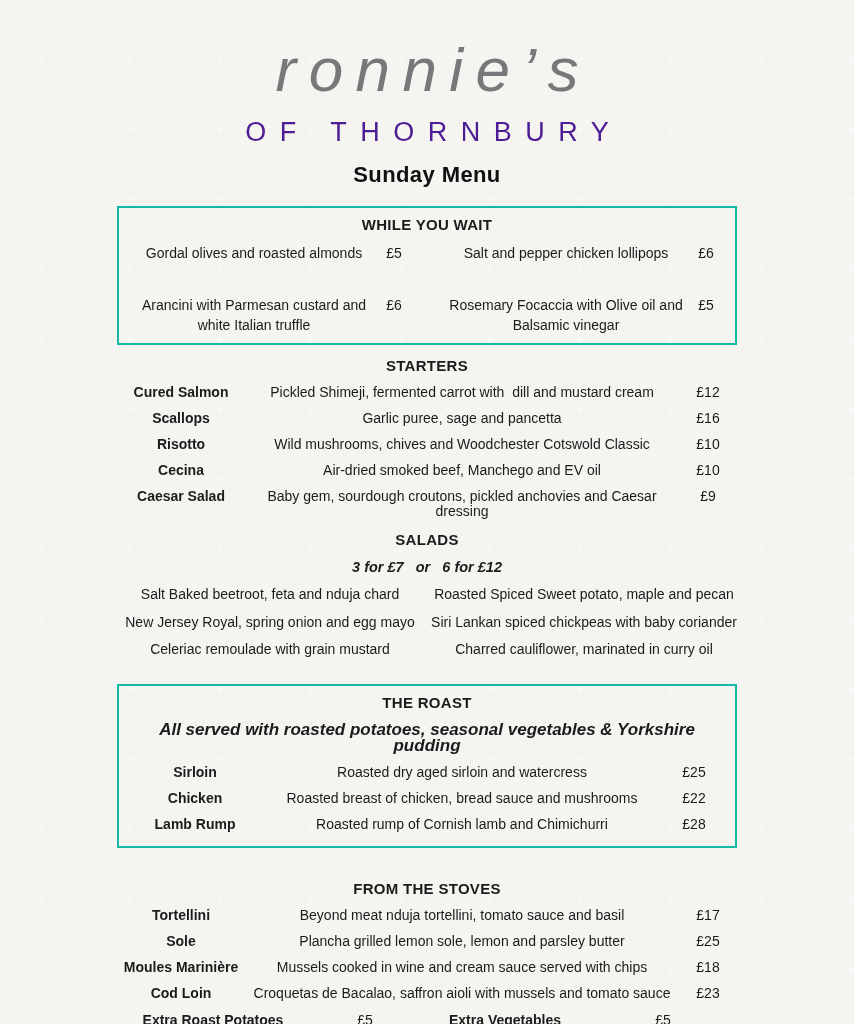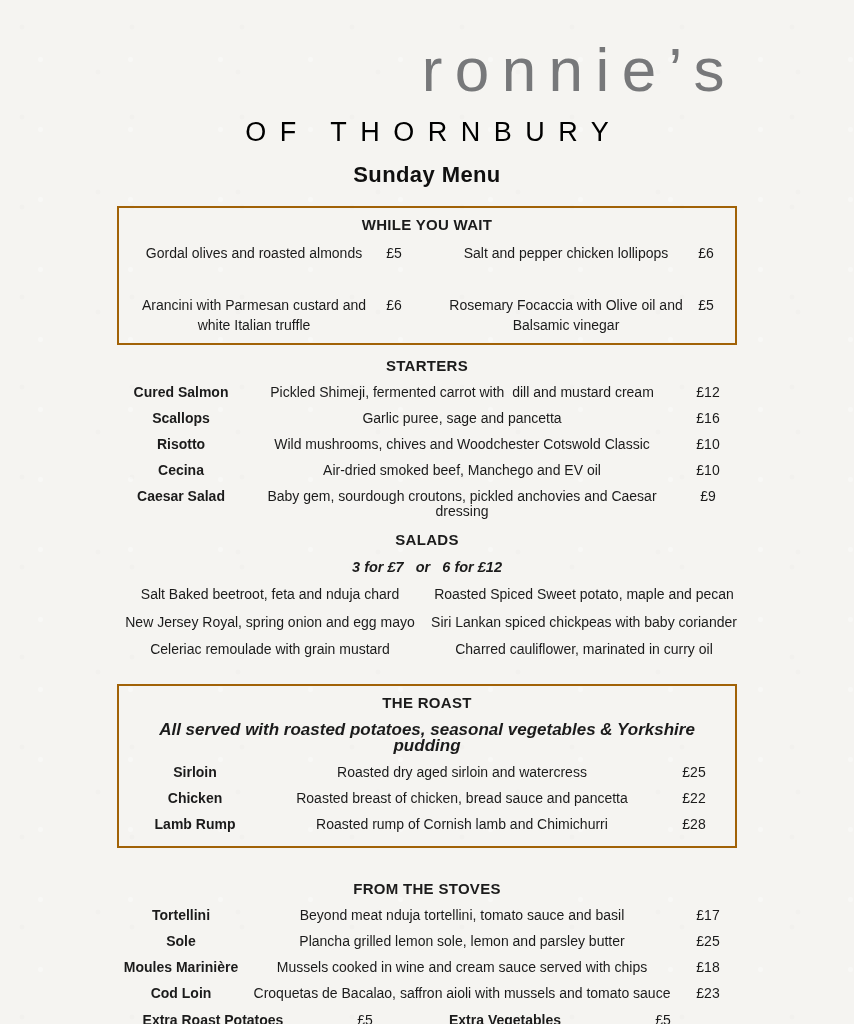--- a/index.html
+++ b/index.html
@@ -14,51 +14,52 @@
       radial-gradient(circle at 70% 60%, rgba(0,0,0,0.012) 0 2px, transparent 3px),
       radial-gradient(circle at 45% 85%, rgba(255,255,255,0.35) 0 2px, transparent 3px);
     background-size:110px 90px, 140px 120px, 90px 70px;
     overflow:hidden;
   }
   .page { width:620px; margin:0 auto; }
 
   
   .brand {
     padding-top:34px;
-    text-align:right;
+    text-align:center;
     font-size:62px;
     line-height:72px;
     font-weight:300;
     color:#77787a;
     letter-spacing:0.2em;
     text-indent:0.2em;
+    font-style:italic;
   }
   .brand-sub {
     margin-top:10px;
     text-align:center;
     font-size:27px;
     line-height:32px;
     font-weight:300;
-    color:#000000;
+    color:#4c1d95;
     letter-spacing:0.5em;
     text-indent:0.5em;
   }
   .menu-title {
     margin-top:14px;
     text-align:center;
     font-size:22px;
     line-height:26px;
     font-weight:700;
     color:#101010;
     letter-spacing:0.4px;
   }
 
   
   .boxed {
-    border:2px solid #a16207;
+    border:2px solid #14b8a6;
     padding:8px 12px 8px;
   }
   .box-wyw { margin-top:18px; }
   .box-roast { margin-top:26px; padding-bottom:14px; }
 
   .sec-title {
     text-align:center;
     font-size:15px;
     line-height:17px;
     font-weight:700;
@@ -206,21 +207,21 @@
     <div class="sec-title">THE ROAST</div>
     <div class="roast-note">All served with roasted potatoes, seasonal vegetables &amp; Yorkshire pudding</div>
     <div class="rows mt">
       <div class="menu-row">
         <span class="item-name">Sirloin</span>
         <span class="item-desc">Roasted dry aged sirloin and watercress</span>
         <span class="item-price">£25</span>
       </div>
       <div class="menu-row">
         <span class="item-name">Chicken</span>
-        <span class="item-desc">Roasted breast of chicken, bread sauce and pancetta</span>
+        <span class="item-desc">Roasted breast of chicken, bread sauce and mushrooms</span>
         <span class="item-price">£22</span>
       </div>
       <div class="menu-row">
         <span class="item-name">Lamb Rump</span>
         <span class="item-desc">Roasted rump of Cornish lamb and Chimichurri</span>
         <span class="item-price">£28</span>
       </div>
     </div>
   </div>
 

